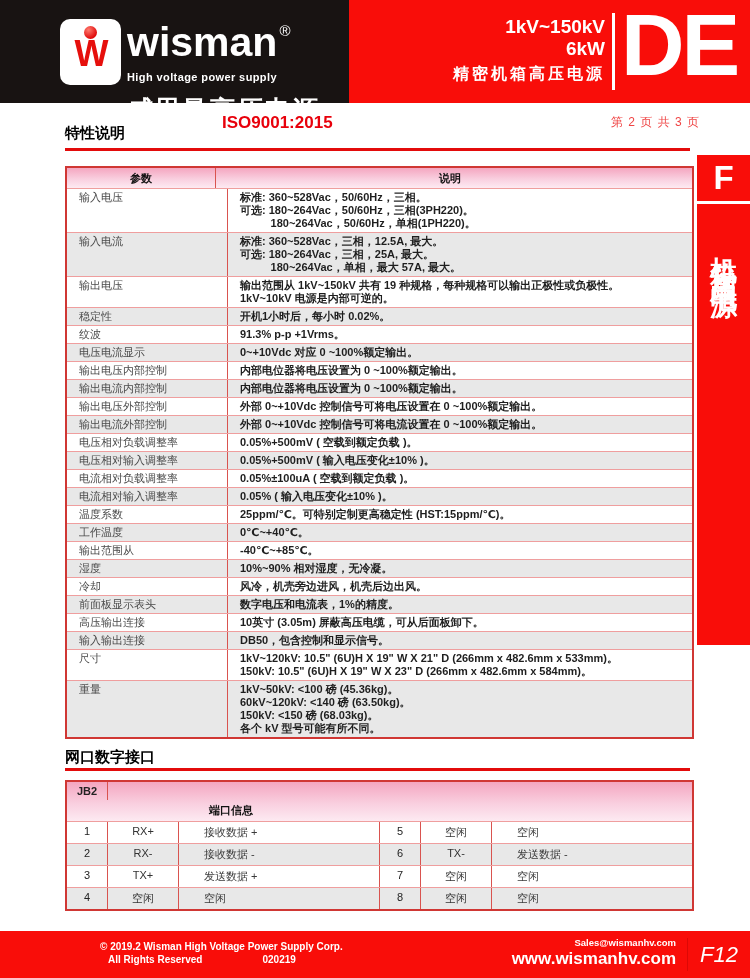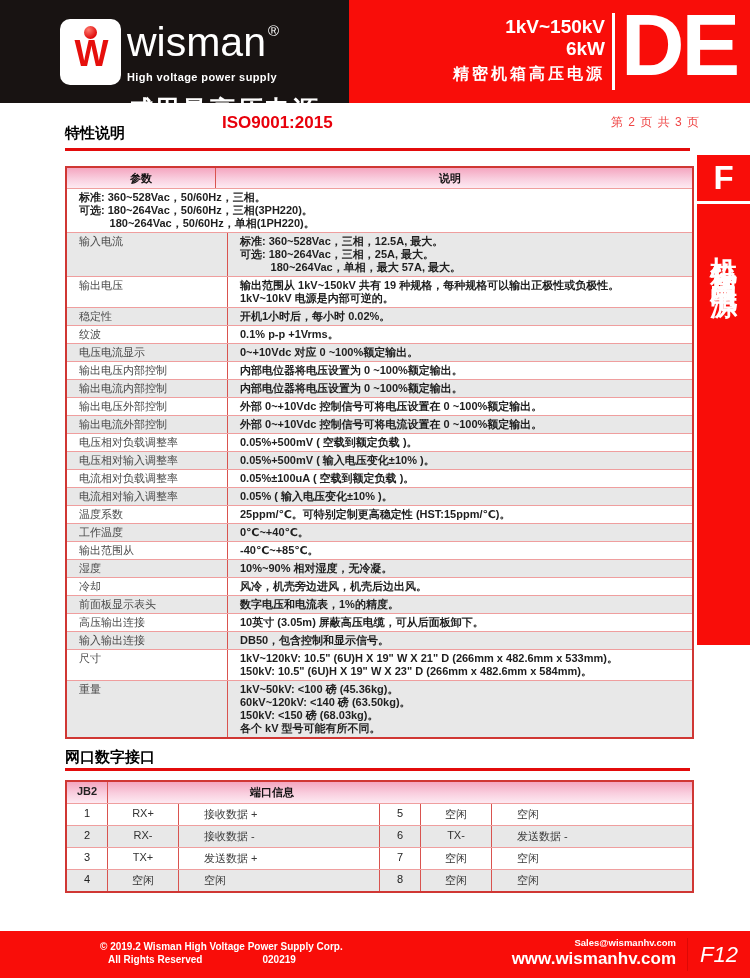--- a/index.html
+++ b/index.html
@@ -10,21 +10,21 @@
   .hdr{position:absolute;top:0;left:0;width:750px;height:103px;background:#181312;}
   .hdr-red{position:absolute;top:0;left:349px;width:401px;height:103px;background:#f90d09;}
   .logo-box{position:absolute;top:19px;left:60px;width:61px;height:66px;background:#fff;
             border-radius:10px;display:flex;flex-direction:column;align-items:center;justify-content:flex-start;}
   .logo-dot{width:13px;height:13px;border-radius:50%;margin-top:7px;
             background:radial-gradient(circle at 35% 30%, #ff7a6e, #e00b0b 70%);}
   .logo-w{color:#e60f0c;font-weight:bold;font-size:36px;line-height:34px;margin-top:-2px;
           font-family:"Liberation Sans",sans-serif;letter-spacing:-2px;}
   .brand{position:absolute;top:12px;left:127px;color:#fff;}
   .brand-row{line-height:38px;}
-  .brand-name{font-size:41px;font-weight:normal;letter-spacing:0px;}
+  .brand-name{font-size:41px;font-weight:bold;letter-spacing:0px;}
   .brand-reg{font-size:15px;vertical-align:20px;margin-left:2px;}
   .brand-tag{font-size:11px;font-weight:bold;letter-spacing:0.4px;margin-top:1px;}
   .brand-cn{font-size:26px;font-weight:bold;letter-spacing:1.5px;margin-top:10px;}
   .prod{position:absolute;top:16px;right:145px;text-align:right;color:#fff;
         font-size:19px;font-weight:bold;line-height:22px;}
   .prod-cn{font-size:16px;font-weight:bold;letter-spacing:3px;margin-top:3px;
            font-family:"Liberation Serif","DejaVu Serif",serif;}
   .hdr-divider{position:absolute;top:13px;left:612px;width:3px;height:77px;background:#ffffff;}
   .series{position:absolute;top:-7px;left:621px;color:#fff;font-size:88px;font-weight:bold;
           letter-spacing:-3px;line-height:103px;}
@@ -61,21 +61,21 @@
               display:flex;justify-content:center;}
   .side-label{writing-mode:vertical-rl;color:#fff;font-size:27px;font-weight:bold;
               letter-spacing:7px;margin-top:31px;}
 
   
   .jb2{position:absolute;top:780px;left:65px;width:625px;border:2px solid #d03734;
        font-size:11px;background:#fff;}
   .jrow{display:flex;background:#fff;}
   .jrow + .jrow{border-top:1px solid #ef9e9e;}
   .jrow.alt{background:#e8e8e8;}
-  .jhead{background:linear-gradient(180deg,#f4a6c0 0%,#f9cfdf 55%,#fdeaf2 100%);font-weight:bold;}
+  .jhead{background:linear-gradient(180deg,#f4a6c0 0%,#f9cfdf 55%,#fdeaf2 100%);font-weight:bold;flex-direction:column;}
   .jhead .jb2-id{width:40px;text-align:center;padding:3px 0;border-right:1px solid #d9534f;flex:none;}
   .jhead .jb2-info{flex:1;padding:3px 0 3px 142px;color:#111;}
   .half{display:flex;width:313px;flex:none;}
   .half.h2{flex:1;width:auto;}
   .c-pin{width:40px;text-align:center;padding:3px 0;border-right:1px solid #d9534f;flex:none;color:#222;}
   .c-name{width:70px;text-align:center;padding:3px 0;border-right:1px solid #d9534f;flex:none;color:#333;}
   .c-desc{flex:1;padding:3px 0 3px 25px;color:#3a3a3a;}
   .half.h1 .c-desc{border-right:1px solid #d9534f;}
 
   
@@ -118,20 +118,21 @@
 
 <h2 class="sec-title t1">特性说明</h2>
 <div class="rule r1"></div>
 
 <div class="spec">
   <div class="srow shead">
     <div class="p">参数</div>
     <div class="d">说明</div>
   </div>
   <div class="srow">
+      <div class="p">输入电压</div>
       <div class="d">标准: 360~528Vac，50/60Hz，三相。
 可选: 180~264Vac，50/60Hz，三相(3PH220)。
           180~264Vac，50/60Hz，单相(1PH220)。</div>
     </div>
   <div class="srow alt">
       <div class="p">输入电流</div>
       <div class="d">标准: 360~528Vac，三相，12.5A, 最大。
 可选: 180~264Vac，三相，25A, 最大。
           180~264Vac，单相，最大 57A, 最大。</div>
     </div>
@@ -139,21 +140,21 @@
       <div class="p">输出电压</div>
       <div class="d">输出范围从 1kV~150kV 共有 19 种规格，每种规格可以输出正极性或负极性。
 1kV~10kV 电源是内部可逆的。</div>
     </div>
   <div class="srow alt">
       <div class="p">稳定性</div>
       <div class="d">开机1小时后，每小时 0.02%。</div>
     </div>
   <div class="srow">
       <div class="p">纹波</div>
-      <div class="d">0.1% p-p +1Vrms。</div>
+      <div class="d">91.3% p-p +1Vrms。</div>
     </div>
   <div class="srow alt">
       <div class="p">电压电流显示</div>
       <div class="d">0~+10Vdc 对应 0 ~100%额定输出。</div>
     </div>
   <div class="srow">
       <div class="p">输出电压内部控制</div>
       <div class="d">内部电位器将电压设置为 0 ~100%额定输出。</div>
     </div>
   <div class="srow alt">

